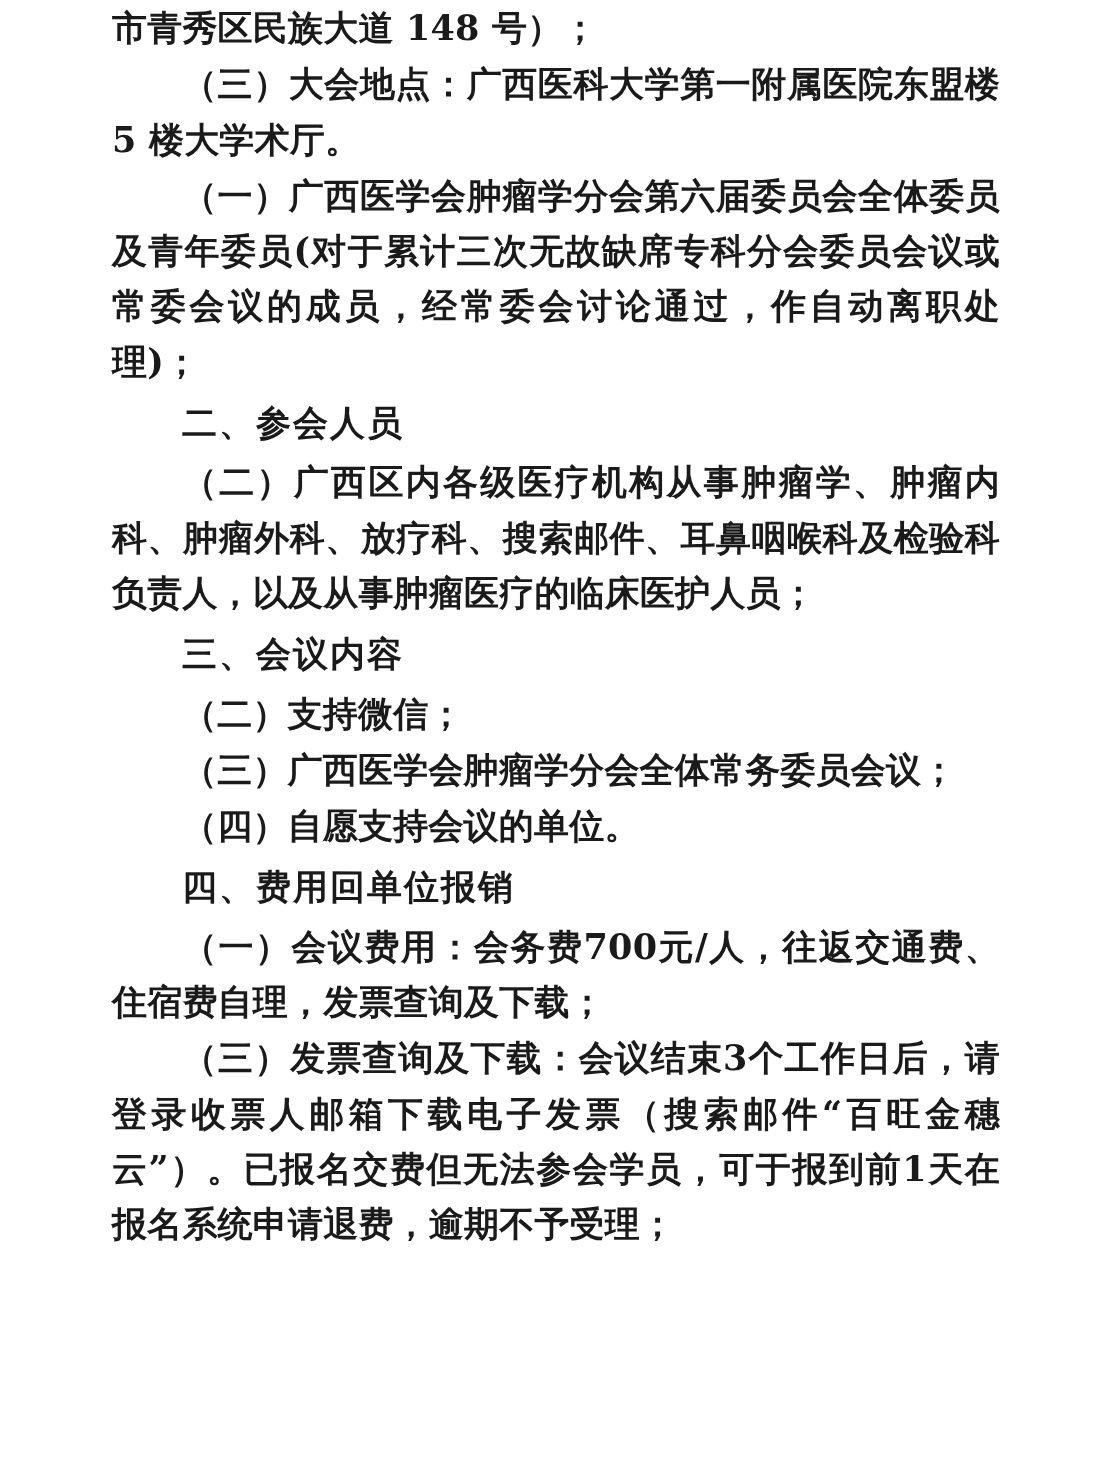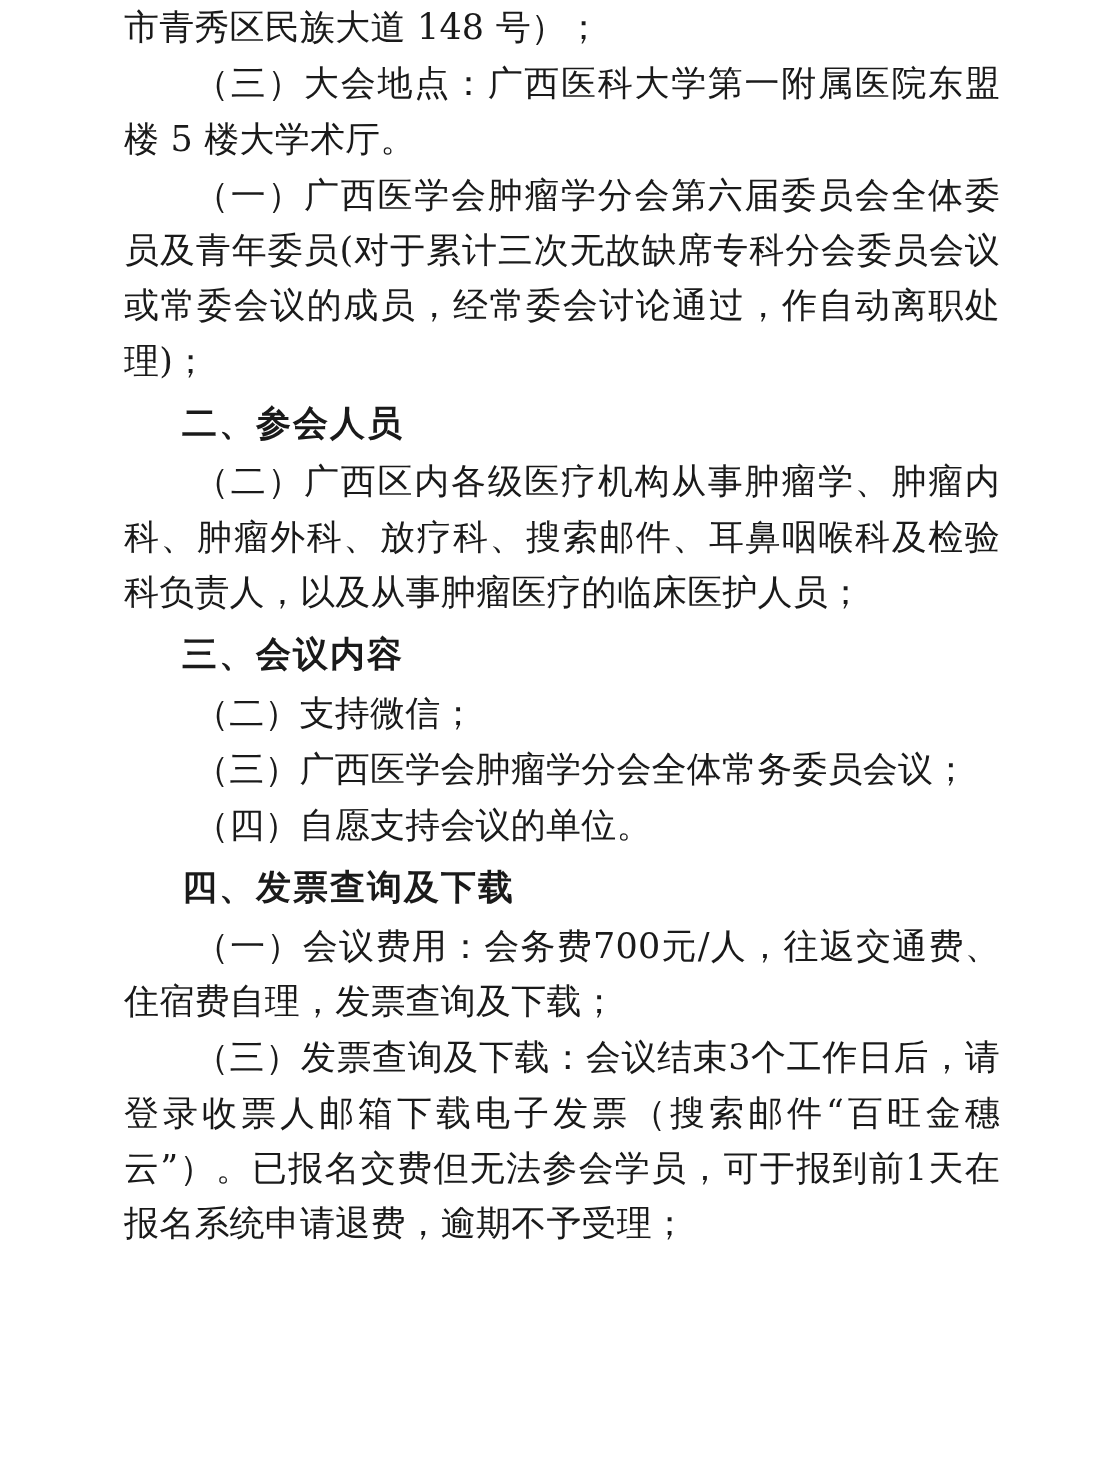--- a/index.html
+++ b/index.html
@@ -22,22 +22,23 @@
     padding: 0px 118px 0 112px;
   }
   .doc {
     font-size: 35px;
     line-height: 1.58;
     text-align: justify;
     text-justify: inter-ideograph;
     letter-spacing: 0.2px;
   }
   .para {
-    margin: 0 0 1px 12px;
+    margin: 0 0 1px 0;
     text-indent: 0;
+    font-weight: bold;
   }
   .indent {
     text-indent: 70px;
   }
   .heading {
     font-weight: bold;
     text-indent: 70px;
     margin: 6px 0 4px 0;
     letter-spacing: 2px;
   }
@@ -64,21 +65,21 @@
 
     <p class="para heading">三、会议内容</p>
 
 
     <p class="para indent">（二）支持微信；</p>
 
     <p class="para indent">（三）广西医学会肿瘤学分会全体常务委员会议；</p>
 
     <p class="para indent">（四）自愿支持会议的单位。</p>
 
-    <p class="para heading">四、发票查询及下载</p>
+    <p class="para heading">四、费用回单位报销</p>
 
     <p class="para indent">（一）会议费用：会务费700元/人，往返交通费、住宿费自理，发票查询及下载；</p>
 
 
     <p class="para indent">（三）发票查询及下载：会议结束3个工作日后，请登录收票人邮箱下载电子发票（搜索邮件“百旺金穗云”）。已报名交费但无法参会学员，可于报到前1天在报名系统申请退费，逾期不予受理；</p>
 
   </div>
 </div>
 
 </body></html>

